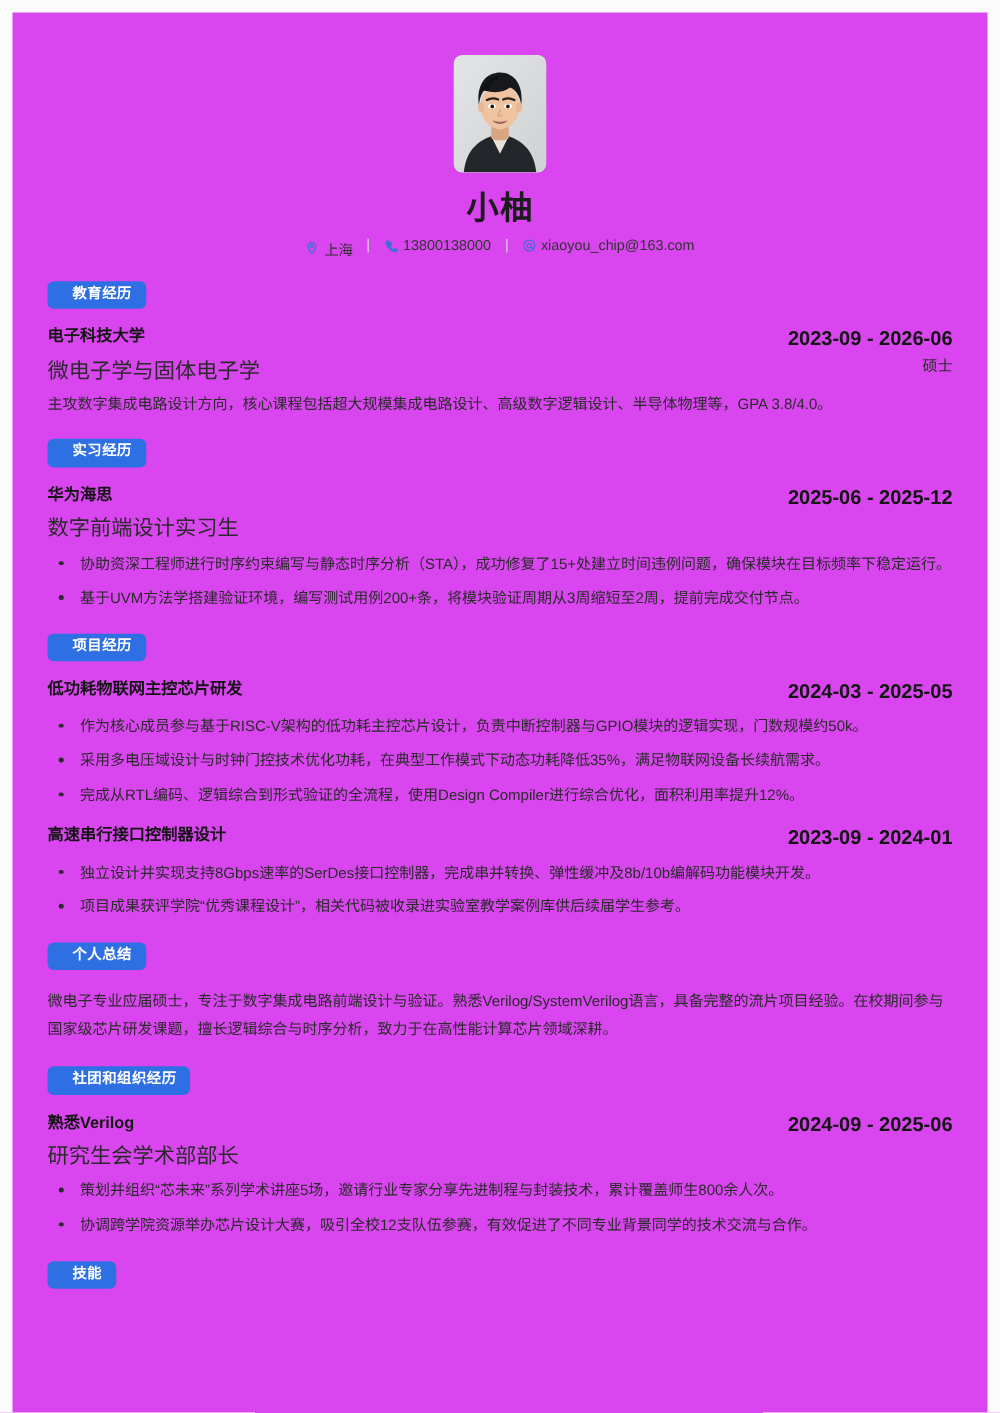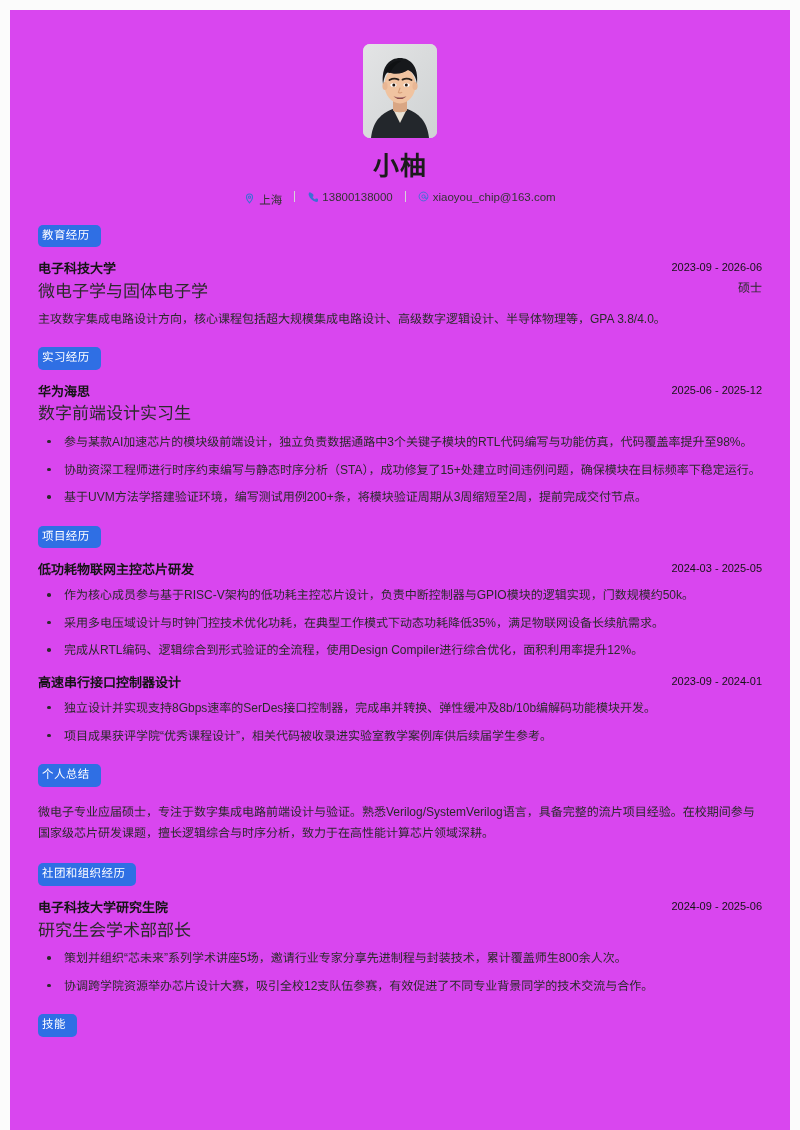--- a/index.html
+++ b/index.html
@@ -73,43 +73,43 @@
     background: #d6d6d6;
   }
 
   
   .section { margin-top: 18px; }
   .badge {
     display: inline-block;
     background: #2f6fe4;
     color: #ffffff;
     font-size: 11.5px;
-    font-weight: 400;
+    font-weight: 700;
     border-radius: 5px;
-    padding: 5px 11px 6px 4px;
+    padding: 5px 11px 6px 20px;
     line-height: 1;
     letter-spacing: 0.4px;
   }
 
   .entry { margin-top: 13px; }
   .entry-row {
     display: flex;
     justify-content: space-between;
     align-items: flex-start;
     gap: 14px;
   }
   .entry-title {
     font-size: 13px;
     font-weight: 700;
     color: #141414;
     line-height: 1.45;
   }
   .entry-date {
-    font-size: 11px;
-    font-weight: 400;
+    font-size: 16px;
+    font-weight: 700;
     color: #141414;
     white-space: nowrap;
     line-height: 1.45;
   }
   .entry-sub {
     font-size: 17px;
     font-weight: 400;
     color: #2b2b2b;
     line-height: 1.5;
   }
@@ -254,21 +254,20 @@
   <div class="section">
     <span class="badge">实习经历</span>
 
     <div class="entry">
       <div class="entry-row">
         <div class="entry-title">华为海思</div>
         <div class="entry-date">2025-06 - 2025-12</div>
       </div>
       <div class="entry-sub">数字前端设计实习生</div>
       <ul class="bullets">
-        <li>参与某款AI加速芯片的模块级前端设计，独立负责数据通路中3个关键子模块的RTL代码编写与功能仿真，代码覆盖率提升至98%。</li>
         <li>协助资深工程师进行时序约束编写与静态时序分析（STA），成功修复了15+处建立时间违例问题，确保模块在目标频率下稳定运行。</li>
         <li>基于UVM方法学搭建验证环境，编写测试用例200+条，将模块验证周期从3周缩短至2周，提前完成交付节点。</li>
       </ul>
     </div>
   </div>
 
   <div class="section">
     <span class="badge">项目经历</span>
 
     <div class="entry">
@@ -298,21 +297,21 @@
   <div class="section">
     <span class="badge">个人总结</span>
     <div class="summary-text">微电子专业应届硕士，专注于数字集成电路前端设计与验证。熟悉Verilog/SystemVerilog语言，具备完整的流片项目经验。在校期间参与国家级芯片研发课题，擅长逻辑综合与时序分析，致力于在高性能计算芯片领域深耕。</div>
   </div>
 
   <div class="section">
     <span class="badge">社团和组织经历</span>
 
     <div class="entry">
       <div class="entry-row">
-        <div class="entry-title">电子科技大学研究生院</div>
+        <div class="entry-title">熟悉Verilog</div>
         <div class="entry-date">2024-09 - 2025-06</div>
       </div>
       <div class="entry-sub">研究生会学术部部长</div>
       <ul class="bullets">
         <li>策划并组织“芯未来”系列学术讲座5场，邀请行业专家分享先进制程与封装技术，累计覆盖师生800余人次。</li>
         <li>协调跨学院资源举办芯片设计大赛，吸引全校12支队伍参赛，有效促进了不同专业背景同学的技术交流与合作。</li>
       </ul>
     </div>
   </div>
 

